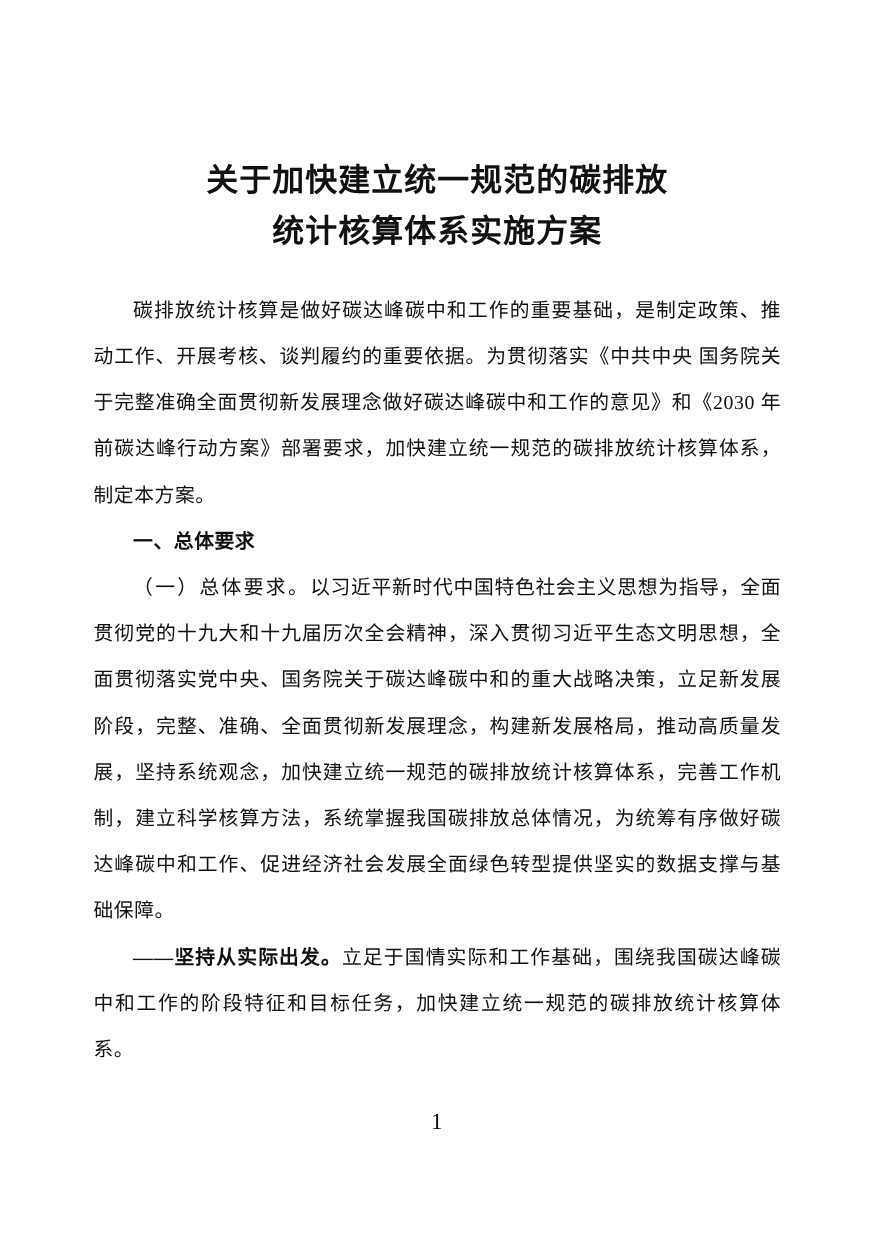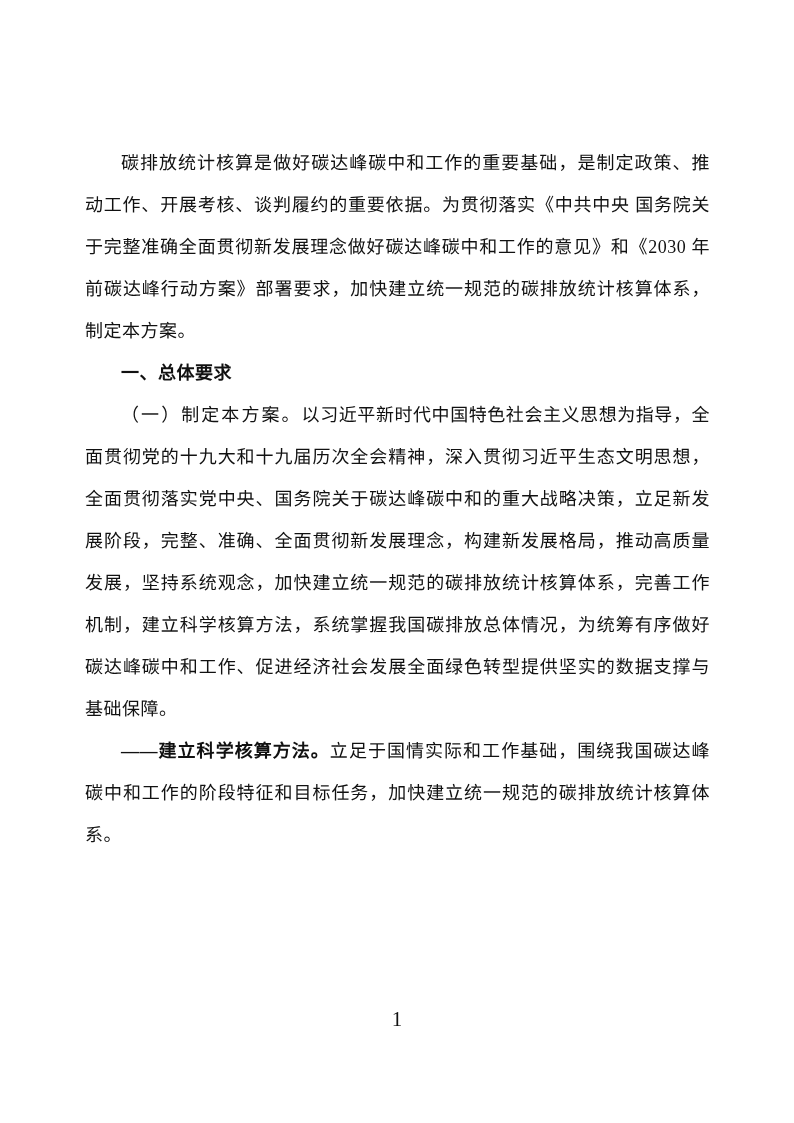--- a/index.html
+++ b/index.html
@@ -71,25 +71,29 @@
     font-size: 21px;
     line-height: 24px;
     font-family: "Liberation Serif", "DejaVu Serif", serif;
   }
 </style>
 </head>
 <body>
 
 <div class="page">
 
+  <h1 class="doc-title">
+    <span class="title-line">关于加快建立统一规范的碳排放</span>
+    <span class="title-line">统计核算体系实施方案</span>
+  </h1>
 
   <p class="body-para"><span>碳排放统计核算是做好碳达峰碳中和工作的重要基础，是制定政策、推动工作、开展考核、谈判履约的重要依据。为贯彻落实《中共中央 国务院关于完整准确全面贯彻新发展理念做好碳达峰碳中和工作的意见》和《2030 年前碳达峰行动方案》部署要求，加快建立统一规范的碳排放统计核算体系，制定本方案。</span></p>
 
   <h2 class="section-heading">一、总体要求</h2>
 
-  <p class="body-para"><span class="lead-kaiti">（一）制定本方案。</span><span>以习近平新时代中国特色社会主义思想为指导，全面贯彻党的十九大和十九届历次全会精神，深入贯彻习近平生态文明思想，全面贯彻落实党中央、国务院关于碳达峰碳中和的重大战略决策，立足新发展阶段，完整、准确、全面贯彻新发展理念，构建新发展格局，推动高质量发展，坚持系统观念，加快建立统一规范的碳排放统计核算体系，完善工作机制，建立科学核算方法，系统掌握我国碳排放总体情况，为统筹有序做好碳达峰碳中和工作、促进经济社会发展全面绿色转型提供坚实的数据支撑与基础保障。</span></p>
+  <p class="body-para"><span class="lead-kaiti">（一）总体要求。</span><span>以习近平新时代中国特色社会主义思想为指导，全面贯彻党的十九大和十九届历次全会精神，深入贯彻习近平生态文明思想，全面贯彻落实党中央、国务院关于碳达峰碳中和的重大战略决策，立足新发展阶段，完整、准确、全面贯彻新发展理念，构建新发展格局，推动高质量发展，坚持系统观念，加快建立统一规范的碳排放统计核算体系，完善工作机制，建立科学核算方法，系统掌握我国碳排放总体情况，为统筹有序做好碳达峰碳中和工作、促进经济社会发展全面绿色转型提供坚实的数据支撑与基础保障。</span></p>
 
 
-  <p class="body-para"><span class="lead-bold">——建立科学核算方法。</span><span>立足于国情实际和工作基础，围绕我国碳达峰碳中和工作的阶段特征和目标任务，加快建立统一规范的碳排放统计核算体系。</span></p>
+  <p class="body-para"><span class="lead-bold">——坚持从实际出发。</span><span>立足于国情实际和工作基础，围绕我国碳达峰碳中和工作的阶段特征和目标任务，加快建立统一规范的碳排放统计核算体系。</span></p>
 
   <div class="page-number">1</div>
 
 </div>
 
 </body></html>

